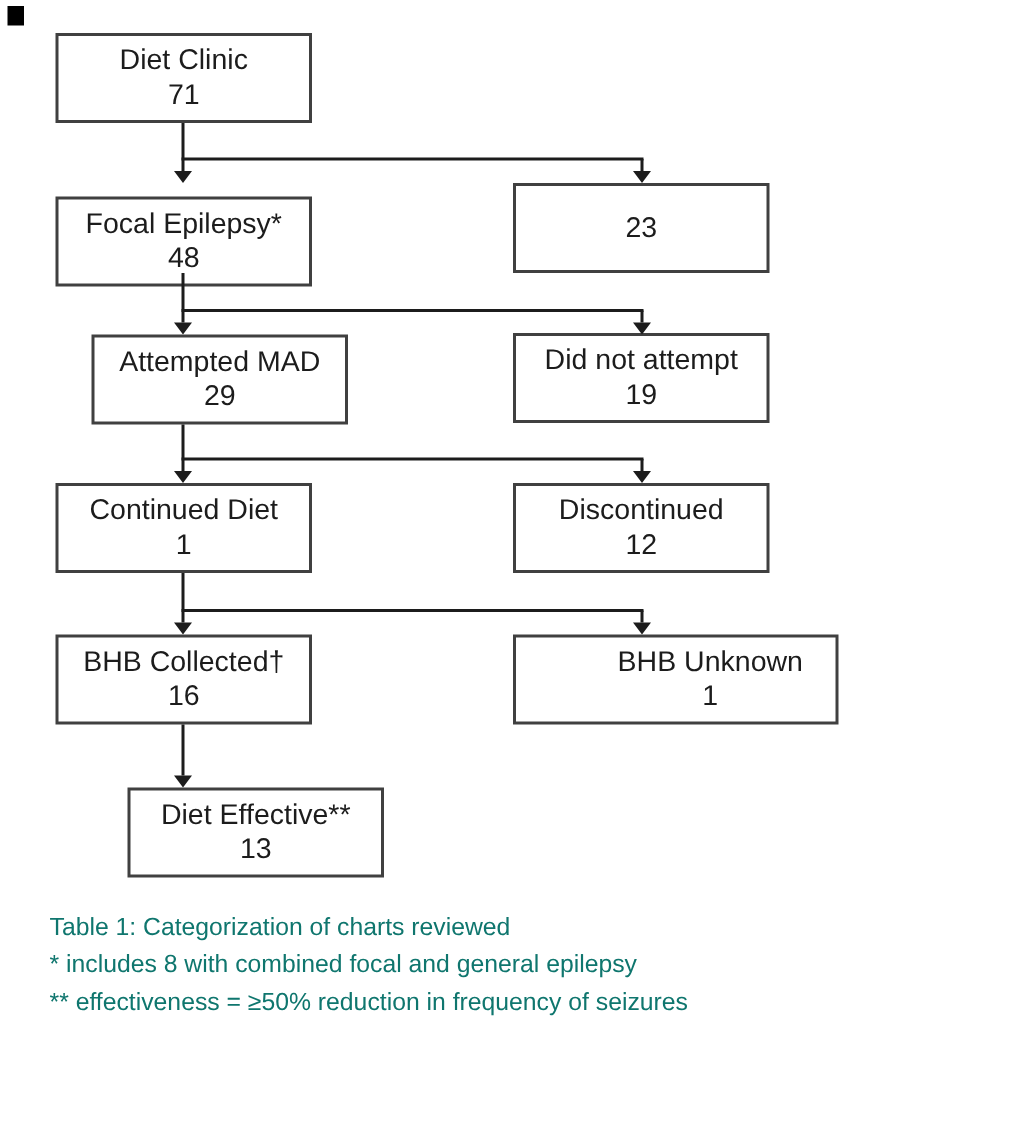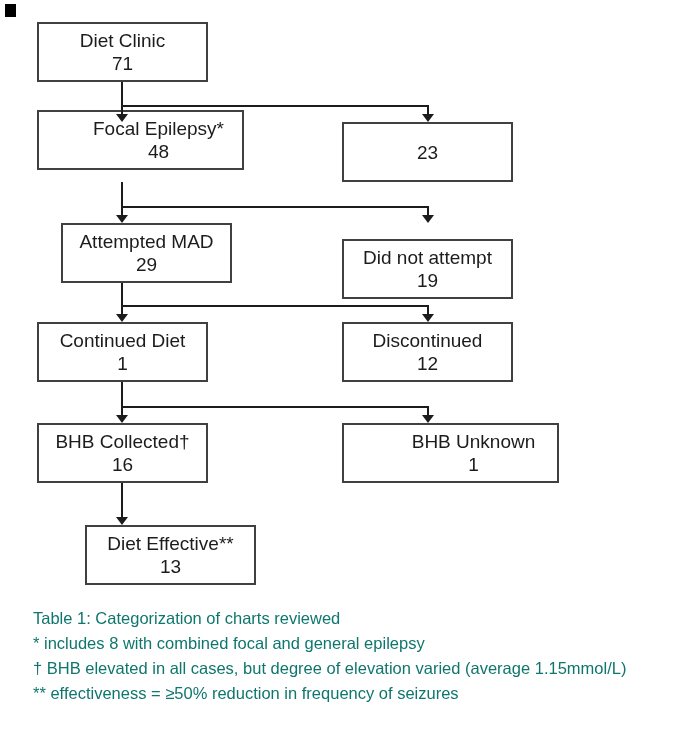--- a/index.html
+++ b/index.html
@@ -54,33 +54,33 @@
 
 <div id="canvas">
 
   <div class="corner-mark"></div>
 
   <div class="node" style="left:37px; top:22px;">
     <div>Diet Clinic</div>
     <div>71</div>
   </div>
 
-  <div class="node" style="left:37px; top:110px;padding-left:36px;">
+  <div class="node" style="left:37px; top:131px;">
     <div>Focal Epilepsy*</div>
     <div>48</div>
   </div>
   <div class="node" style="left:342px; top:122px;">
     <div>23</div>
   </div>
 
   <div class="node" style="left:37px; top:223px;margin-left:24px;">
     <div>Attempted MAD</div>
     <div>29</div>
   </div>
-  <div class="node" style="left:342px; top:239px;">
+  <div class="node" style="left:342px; top:222px;">
     <div>Did not attempt</div>
     <div>19</div>
   </div>
 
   <div class="node" style="left:37px; top:322px;">
     <div>Continued Diet</div>
     <div>1</div>
   </div>
   <div class="node" style="left:342px; top:322px;">
     <div>Discontinued</div>
@@ -124,17 +124,16 @@
   <div class="conn" style="left:427px; top:407px; width:2px; height:8px;"></div>
   <div class="arrow-down" style="left:116px; top:415px;"></div>
   <div class="arrow-down" style="left:422px; top:415px;"></div>
 
   <div class="conn" style="left:121px; top:483px; width:2px; height:34px;"></div>
   <div class="arrow-down" style="left:116px; top:517px;"></div>
 
   <div class="caption">
     <p>Table 1: Categorization of charts reviewed</p>
     <p>* includes 8 with combined focal and general epilepsy</p>
-    <p>† BHB elevated in all cases, but degree of elevation varied (average 1.15mmol/L)</p>
     <p>** effectiveness = ≥50% reduction in frequency of seizures</p>
   </div>
 
 </div>
 
 </body></html>

